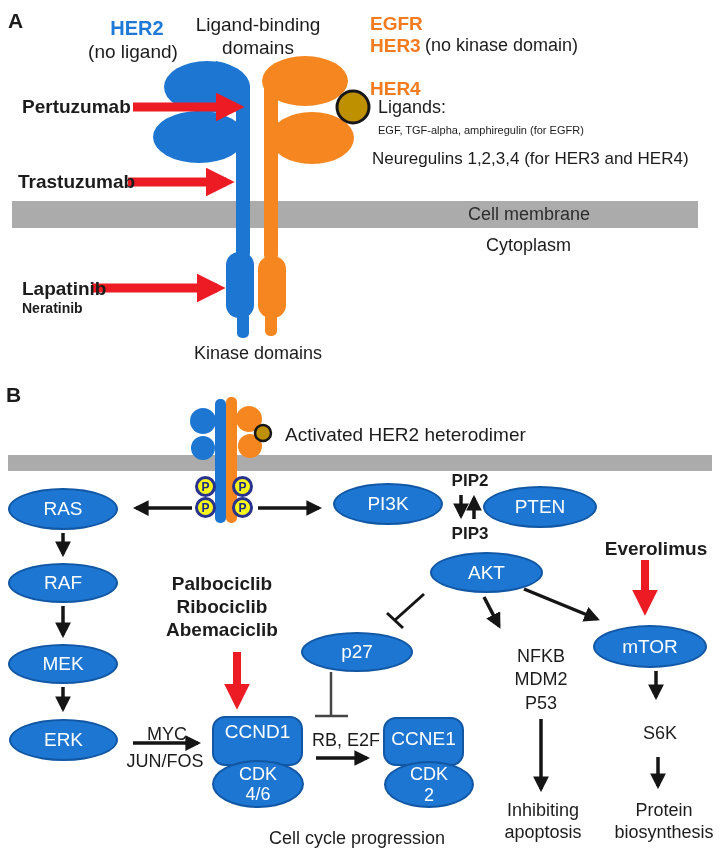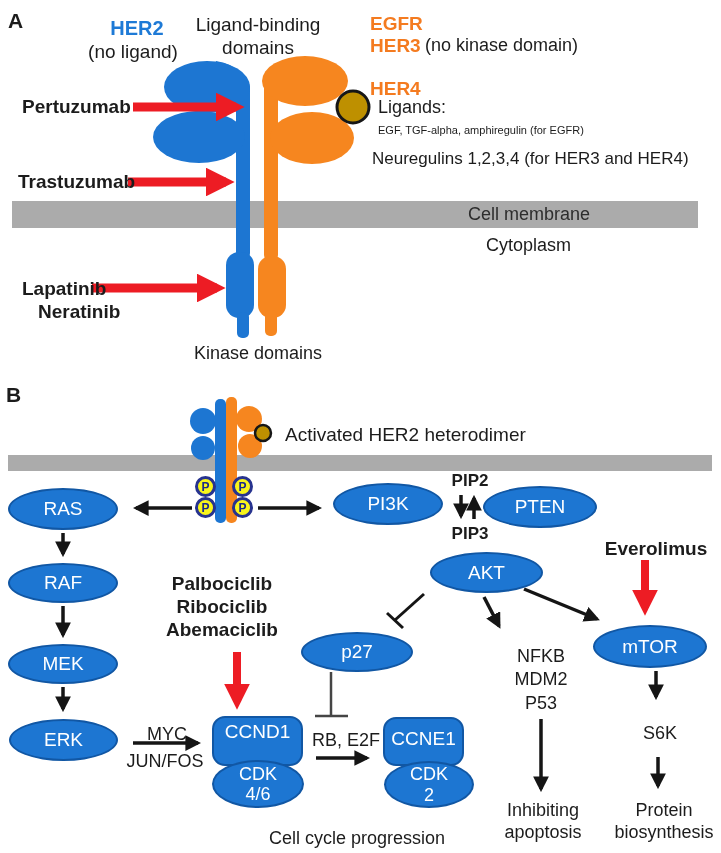--- a/index.html
+++ b/index.html
@@ -121,21 +121,21 @@
   <div class="lbl" style="left:425px;top:35px;font-size:18px;">(no kinase domain)</div>
   <div class="lbl b orange-t" style="left:370px;top:56px;font-size:19px;margin-top:21px;">HER4</div>
 
   <div class="lbl" style="left:378px;top:97px;font-size:18px;">Ligands:</div>
   <div class="lbl" style="left:378px;top:124px;font-size:11px;">EGF, TGF-alpha, amphiregulin (for EGFR)</div>
   <div class="lbl" style="left:372px;top:149px;font-size:17px;">Neuregulins 1,2,3,4 (for HER3 and HER4)</div>
 
   <div class="lbl b" style="left:22px;top:95px;font-size:19px;">Pertuzumab</div>
   <div class="lbl b" style="left:18px;top:170px;font-size:19px;">Trastuzumab</div>
   <div class="lbl b" style="left:22px;top:277px;font-size:19px;">Lapatinib</div>
-  <div class="lbl b" style="left:22px;top:300px;font-size:19px;margin-left:16px;">Neratinib</div>
+  <div class="lbl b" style="left:22px;top:300px;font-size:14px;">Neratinib</div>
 
   <div class="lbl" style="left:468px;top:204px;font-size:18px;color:#2d2d2d;">Cell membrane</div>
   <div class="lbl" style="left:486px;top:235px;font-size:18px;">Cytoplasm</div>
   <div class="lbl c" style="left:258px;top:343px;font-size:18px;">Kinase domains</div>
 
   <div class="lbl b" style="left:6px;top:382px;font-size:21px;">B</div>
   <div class="lbl" style="left:285px;top:423px;font-size:19px;">Activated HER2 heterodimer</div>
 
   <div class="pcirc" style="left:195px;top:476px;">
       <span>P</span>

